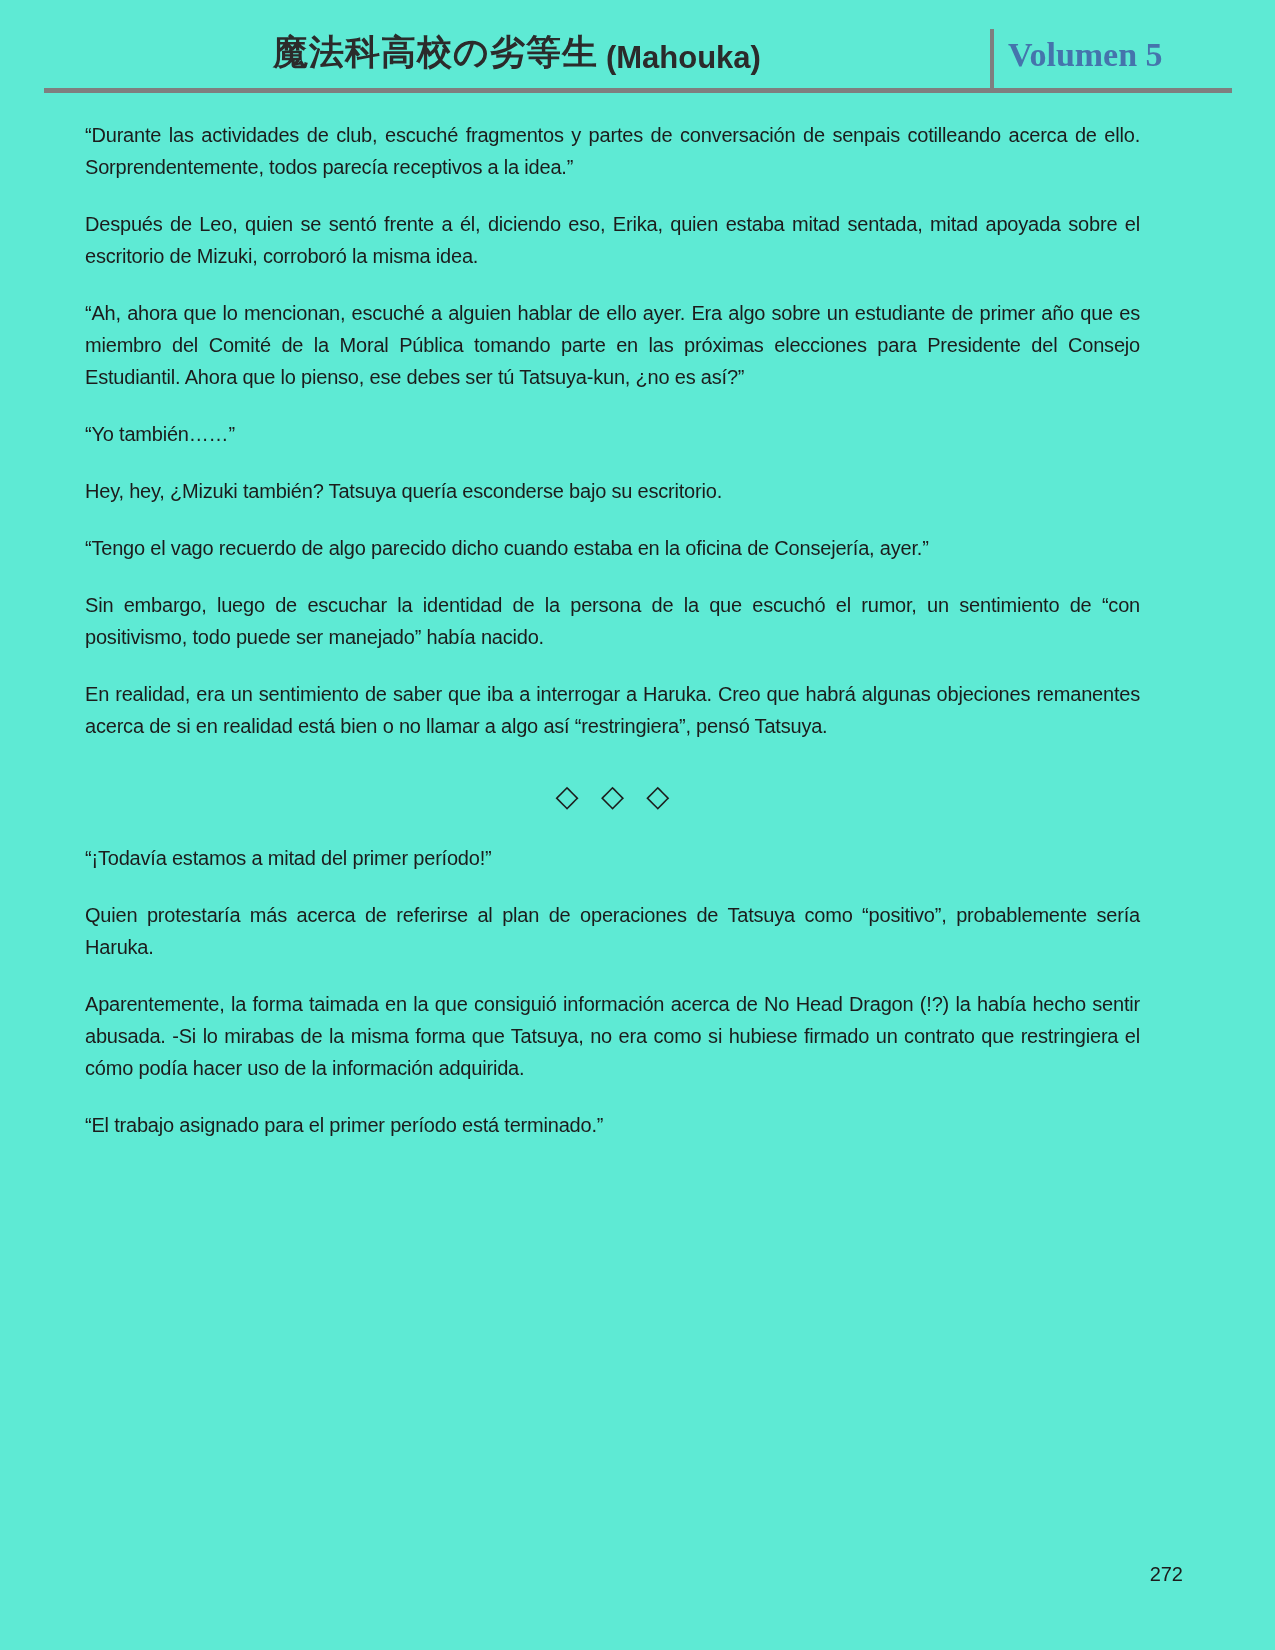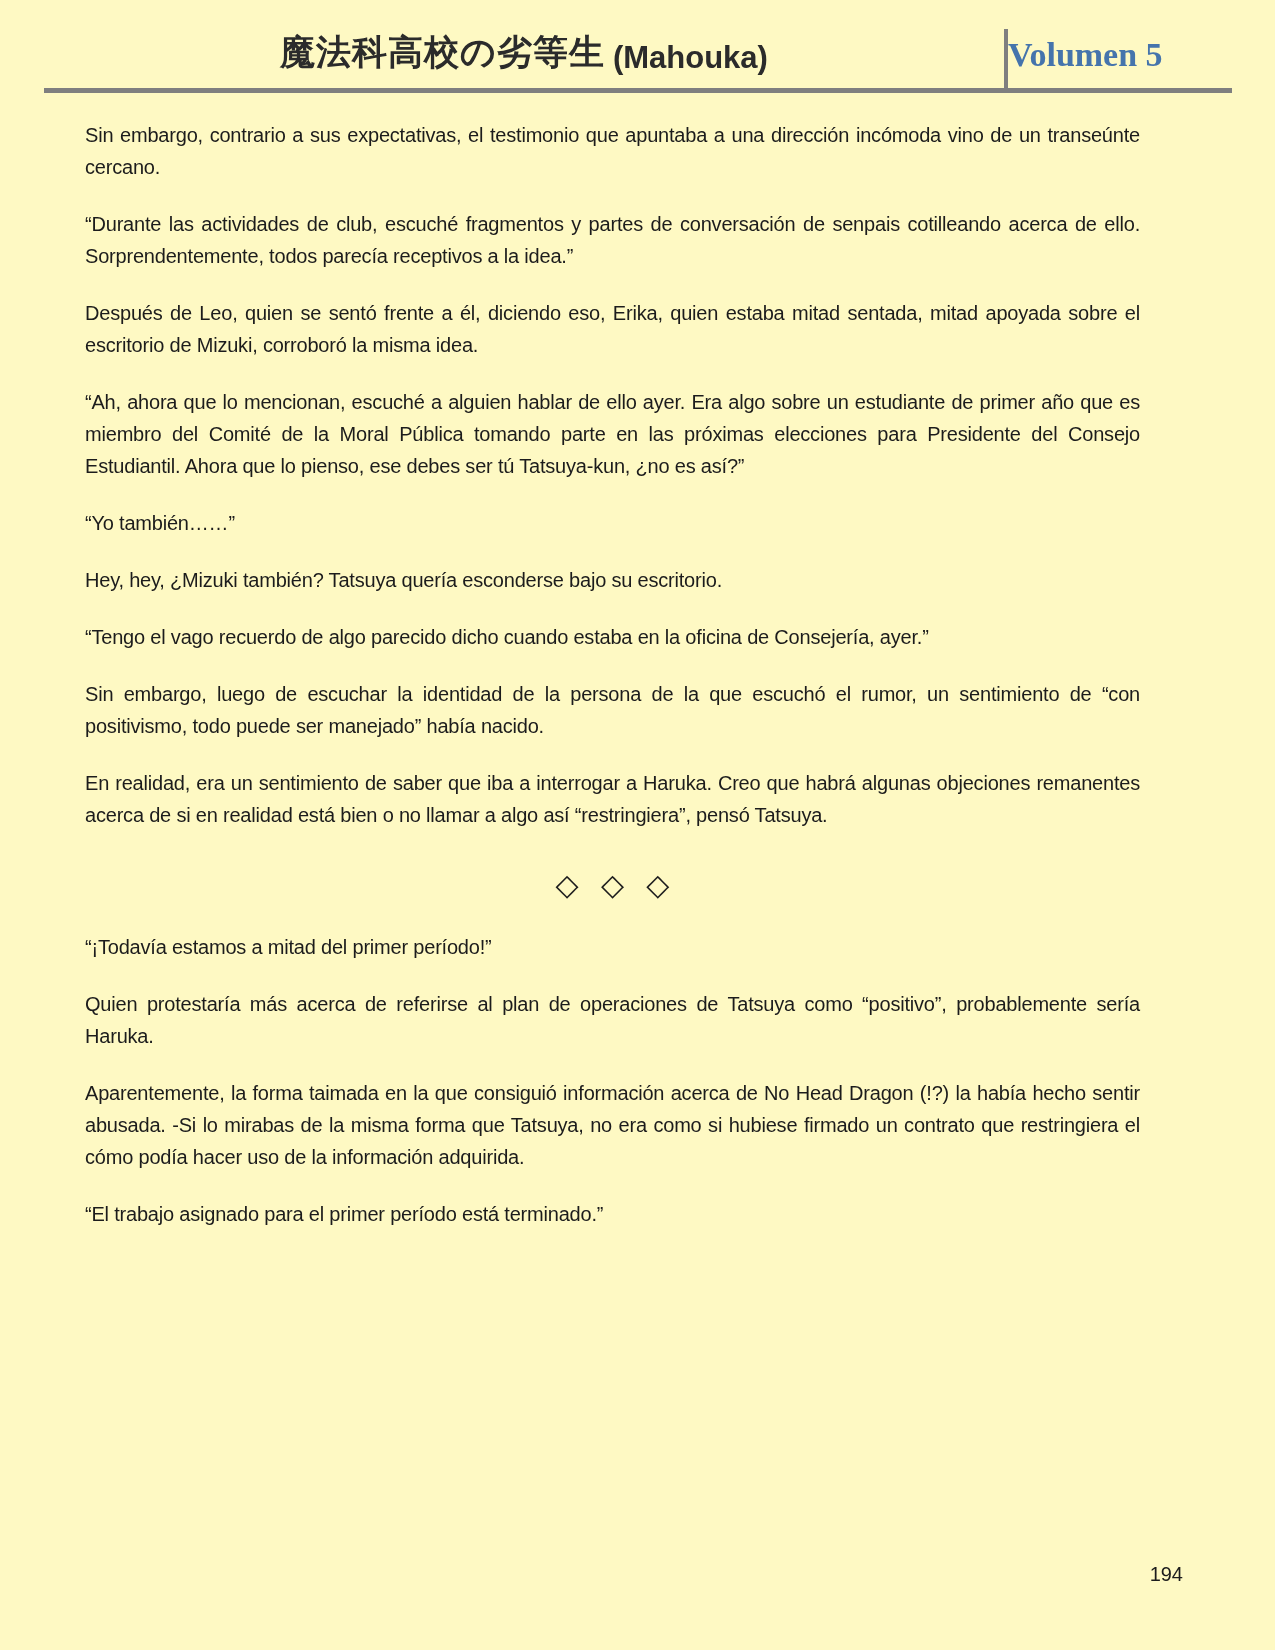--- a/index.html
+++ b/index.html
@@ -4,21 +4,21 @@
 <style>
   html, body {
     margin: 0;
     padding: 0;
     background: #ffffff;
   }
   .page {
     position: relative;
     width: 1275px;
     height: 1650px;
-    background: #fef9c3;
+    background: #5eead4;
     overflow: hidden;
     font-family: "Liberation Sans", sans-serif;
   }
 
   
   .header {
     display: flex;
     height: 88px;
     margin: 0 43px 0 44px;
     border-bottom: 5px solid #7f7f7f;
@@ -49,21 +49,21 @@
   .header-divider {
     width: 4px;
     height: 59px;
     background: #7f7f7f;
     align-self: flex-end;
   }
   .header-right {
     width: 224px;
     display: flex;
     align-items: flex-end;
-    padding: 0 0 14px 0;
+    padding: 0 0 14px 14px;
   }
   .volume-label {
     font-family: "Liberation Serif", serif;
     font-size: 34px;
     font-weight: 700;
     color: #4574ac;
     white-space: nowrap;
   }
 
   
@@ -106,33 +106,32 @@
       <span class="title-jp">魔法科高校の劣等生</span>
       <span class="title-en">(Mahouka)</span>
     </div>
     <div class="header-divider"></div>
     <div class="header-right">
       <span class="volume-label">Volumen 5</span>
     </div>
   </div>
 
   <div class="content">
-    <p>Sin embargo, contrario a sus expectativas, el testimonio que apuntaba a una dirección incómoda vino de un transeúnte cercano.</p>
     <p>“Durante las actividades de club, escuché fragmentos y partes de conversación de senpais cotilleando acerca de ello. Sorprendentemente, todos parecía receptivos a la idea.”</p>
     <p>Después de Leo, quien se sentó frente a él, diciendo eso, Erika, quien estaba mitad sentada, mitad apoyada sobre el escritorio de Mizuki, corroboró la misma idea.</p>
     <p>“Ah, ahora que lo mencionan, escuché a alguien hablar de ello ayer. Era algo sobre un estudiante de primer año que es miembro del Comité de la Moral Pública tomando parte en las próximas elecciones para Presidente del Consejo Estudiantil. Ahora que lo pienso, ese debes ser tú Tatsuya-kun, ¿no es así?”</p>
     <p>“Yo también……”</p>
     <p>Hey, hey, ¿Mizuki también? Tatsuya quería esconderse bajo su escritorio.</p>
     <p>“Tengo el vago recuerdo de algo parecido dicho cuando estaba en la oficina de Consejería, ayer.”</p>
     <p>Sin embargo, luego de escuchar la identidad de la persona de la que escuchó el rumor, un sentimiento de “con positivismo, todo puede ser manejado” había nacido.</p>
     <p>En realidad, era un sentimiento de saber que iba a interrogar a Haruka. Creo que habrá algunas objeciones remanentes acerca de si en realidad está bien o no llamar a algo así “restringiera”, pensó Tatsuya.</p>
 
     <div class="scene-break">◇ ◇ ◇</div>
 
     <p>“¡Todavía estamos a mitad del primer período!”</p>
     <p>Quien protestaría más acerca de referirse al plan de operaciones de Tatsuya como “positivo”, probablemente sería Haruka.</p>
     <p>Aparentemente, la forma taimada en la que consiguió información acerca de No Head Dragon (!?) la había hecho sentir abusada. -Si lo mirabas de la misma forma que Tatsuya, no era como si hubiese firmado un contrato que restringiera el cómo podía hacer uso de la información adquirida.</p>
     <p>“El trabajo asignado para el primer período está terminado.”</p>
   </div>
 
-  <div class="page-number">194</div>
+  <div class="page-number">272</div>
 
 </div>
 
 </body></html>

